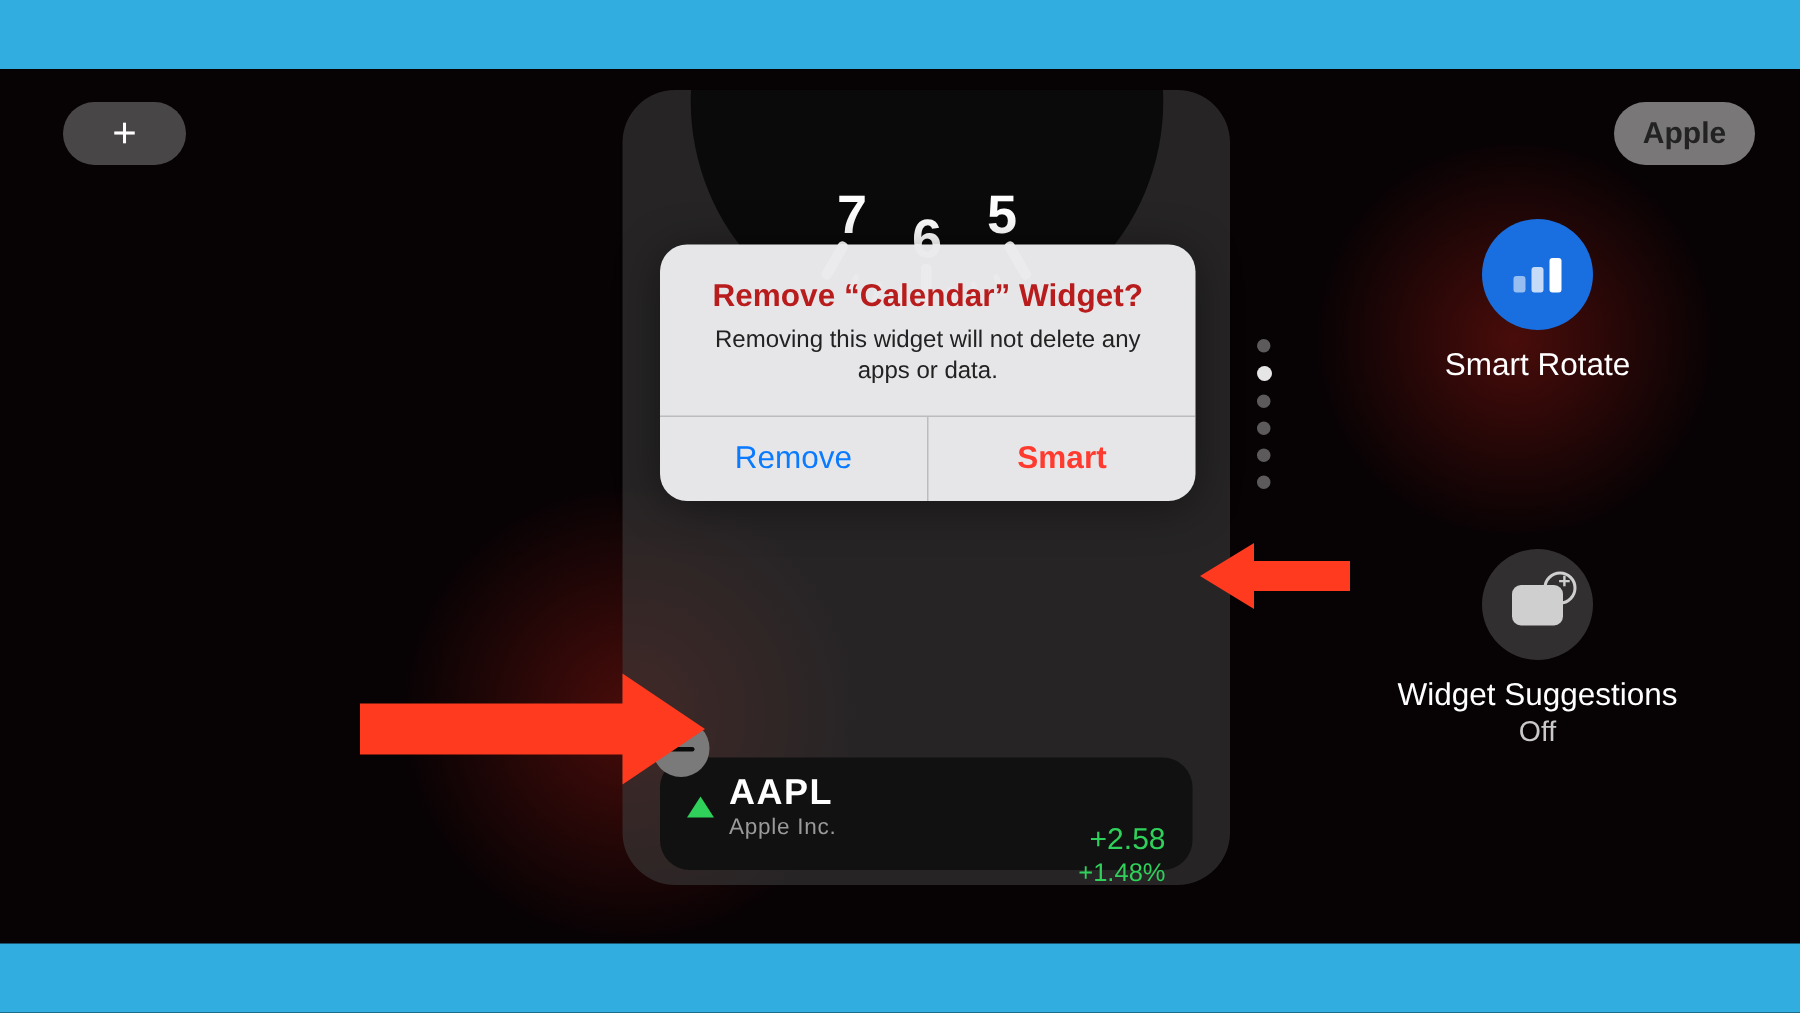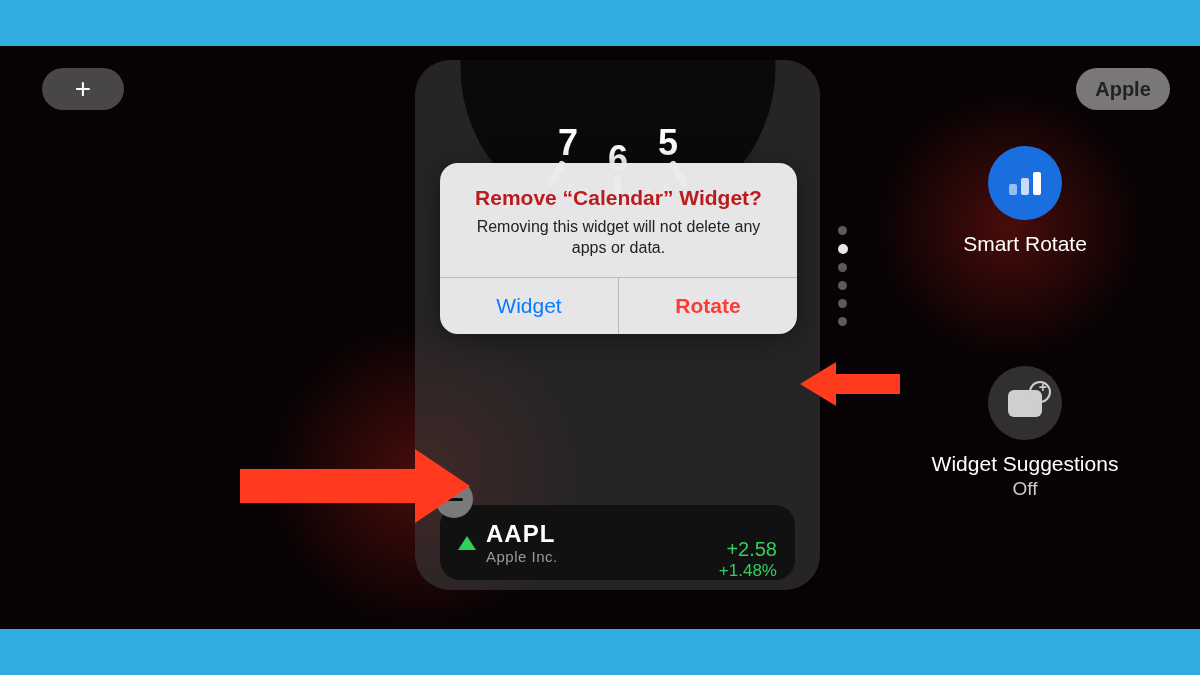--- a/index.html
+++ b/index.html
@@ -16,21 +16,21 @@
     
     .stack { position: absolute; top: 14px; left: 415px; width: 405px; height: 530px; background: rgba(60,60,60,0.6); border-radius: 35px; overflow: hidden; }
 
     
     .clock-edge { position: absolute; top: -150px; left: 50%; transform: translateX(-50%); width: 315px; height: 315px; border-radius: 50%; background: #0a0a0a; }
     .clock-marks { position:absolute; inset:0; }
     .tick { position:absolute; left:50%; top:22px; width:7px; height:28px; background:#fff; border-radius:3px; transform-origin: 50% 136px; }
     .num { position:absolute; color:#fff; font-size:36px; font-weight:600; }
 
     
-    .stock { position:absolute; left:25px; right:25px; bottom:10px; height:75px; background:#111; border-radius:20px; padding:10px 18px; display:flex; justify-content:space-between; align-items:center; }
+    .stock { position:absolute; left:25px; right:25px; bottom:10px; height:75px; background:#111; border-radius:20px; padding:10px 18px; display:flex; justify-content:space-between; align-items:flex-start; }
     .stock-left { display:flex; align-items:center; gap:10px; }
     .tri-up { width:0; height:0; border-left:9px solid transparent; border-right:9px solid transparent; border-bottom:14px solid #2fd15a; }
     .sym { color:#fff; font-size:24px; font-weight:700; letter-spacing:1px; }
     .sub { color:#9a9a9a; font-size:15px; letter-spacing:0.5px; }
     .stock-right { text-align:right; }
     .delta { color:#2fd15a; font-size:20px; font-weight:500;margin-top:34px; }
     .pct { color:#2fd15a; font-size:17px; }
 
     .minus-badge { position:absolute; left:20px; bottom:72px; width:38px; height:38px; background:#7a7a7b; border-radius:50%; display:flex; align-items:center; justify-content:center; z-index:5; }
     .minus-badge::after { content:''; width:18px; height:3px; background:#0a0a0a; border-radius:2px; }
@@ -159,25 +159,25 @@
   </div>
 
   <div class="alert">
     <div class="alert-body">
       <div class="alert-title">Remove “Calendar” Widget?</div>
       <div class="alert-msg">Removing this widget will not delete any apps or data.</div>
     </div>
     <div class="alert-sep"></div>
     <div class="alert-row">
       <div class="alert-btn a-cancel">
-        <span>Widget</span>
+        <span>Remove</span>
       </div>
       <div class="divider"></div>
       <div class="alert-btn a-remove">
-        <span>Rotate</span>
+        <span>Smart</span>
       </div>
     </div>
   </div>
 
   <div class="arrow" style="top:308px; left:800px;">
     <svg width="100" height="60">
         <polygon points="0,30 36,8 36,20 100,20 100,40 36,40 36,52" fill="#ff3a1f"></polygon>
       </svg>
   </div>
   <div class="arrow" style="top:395px; left:240px;">

